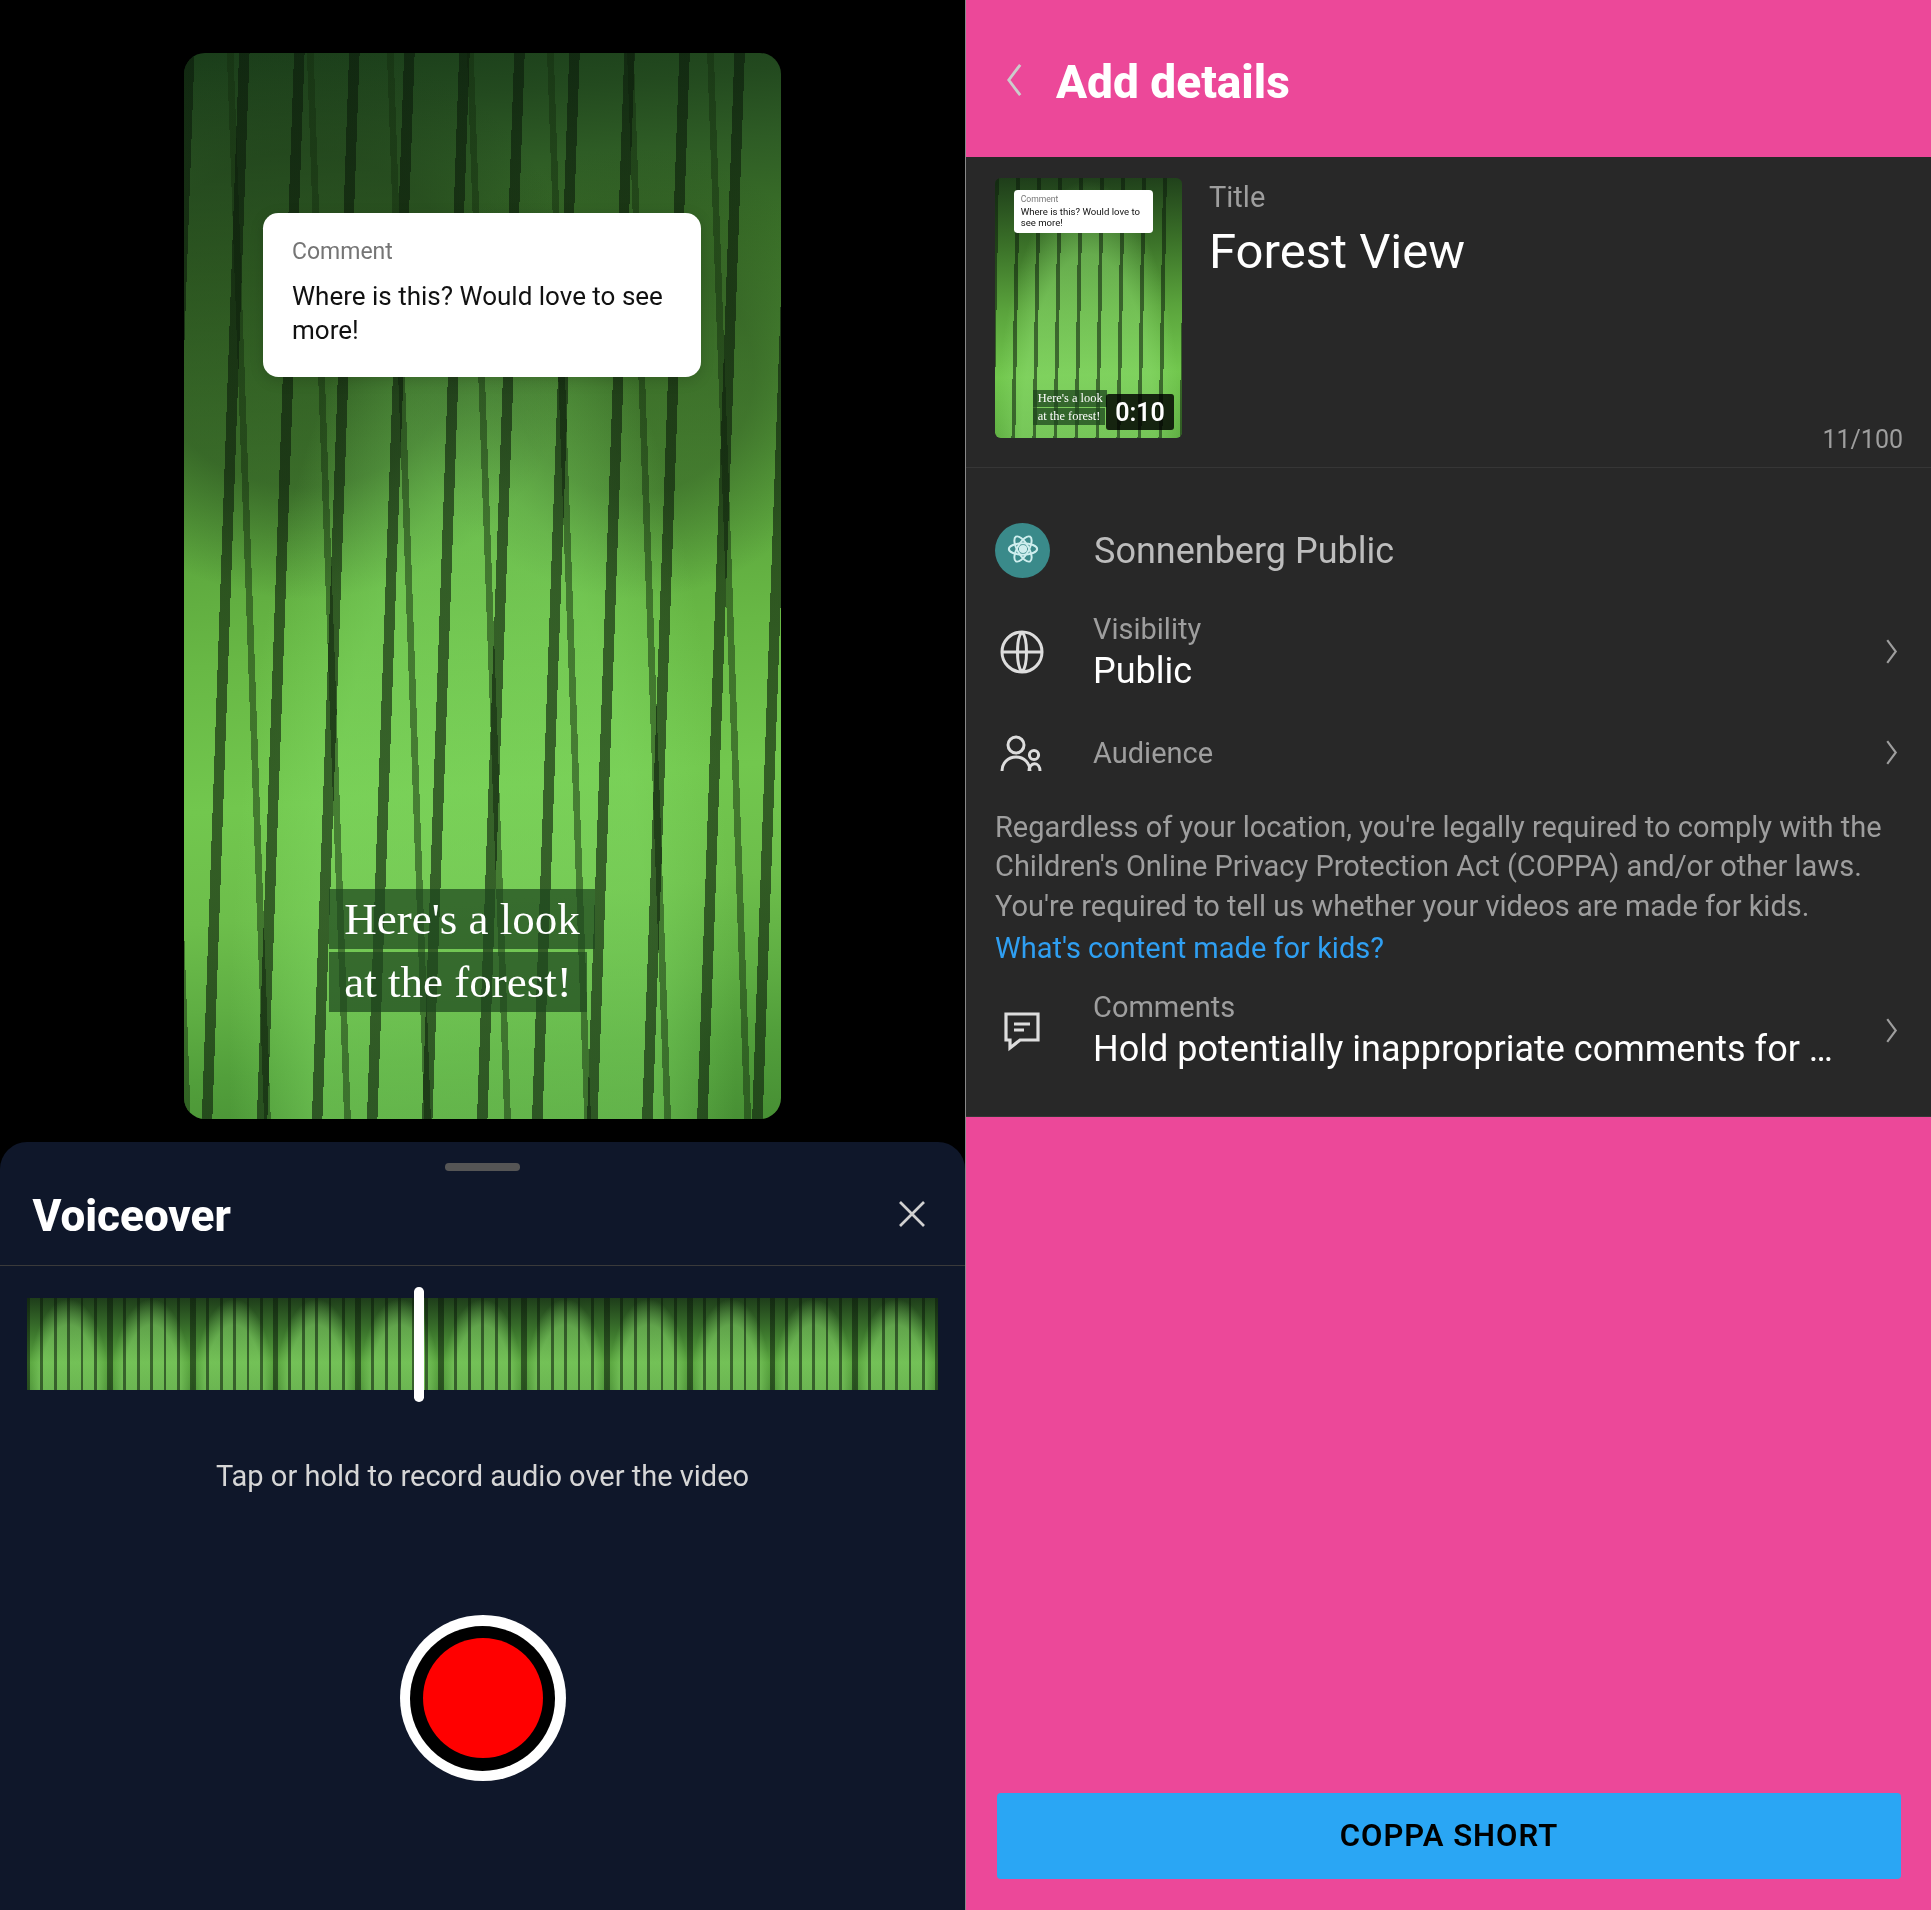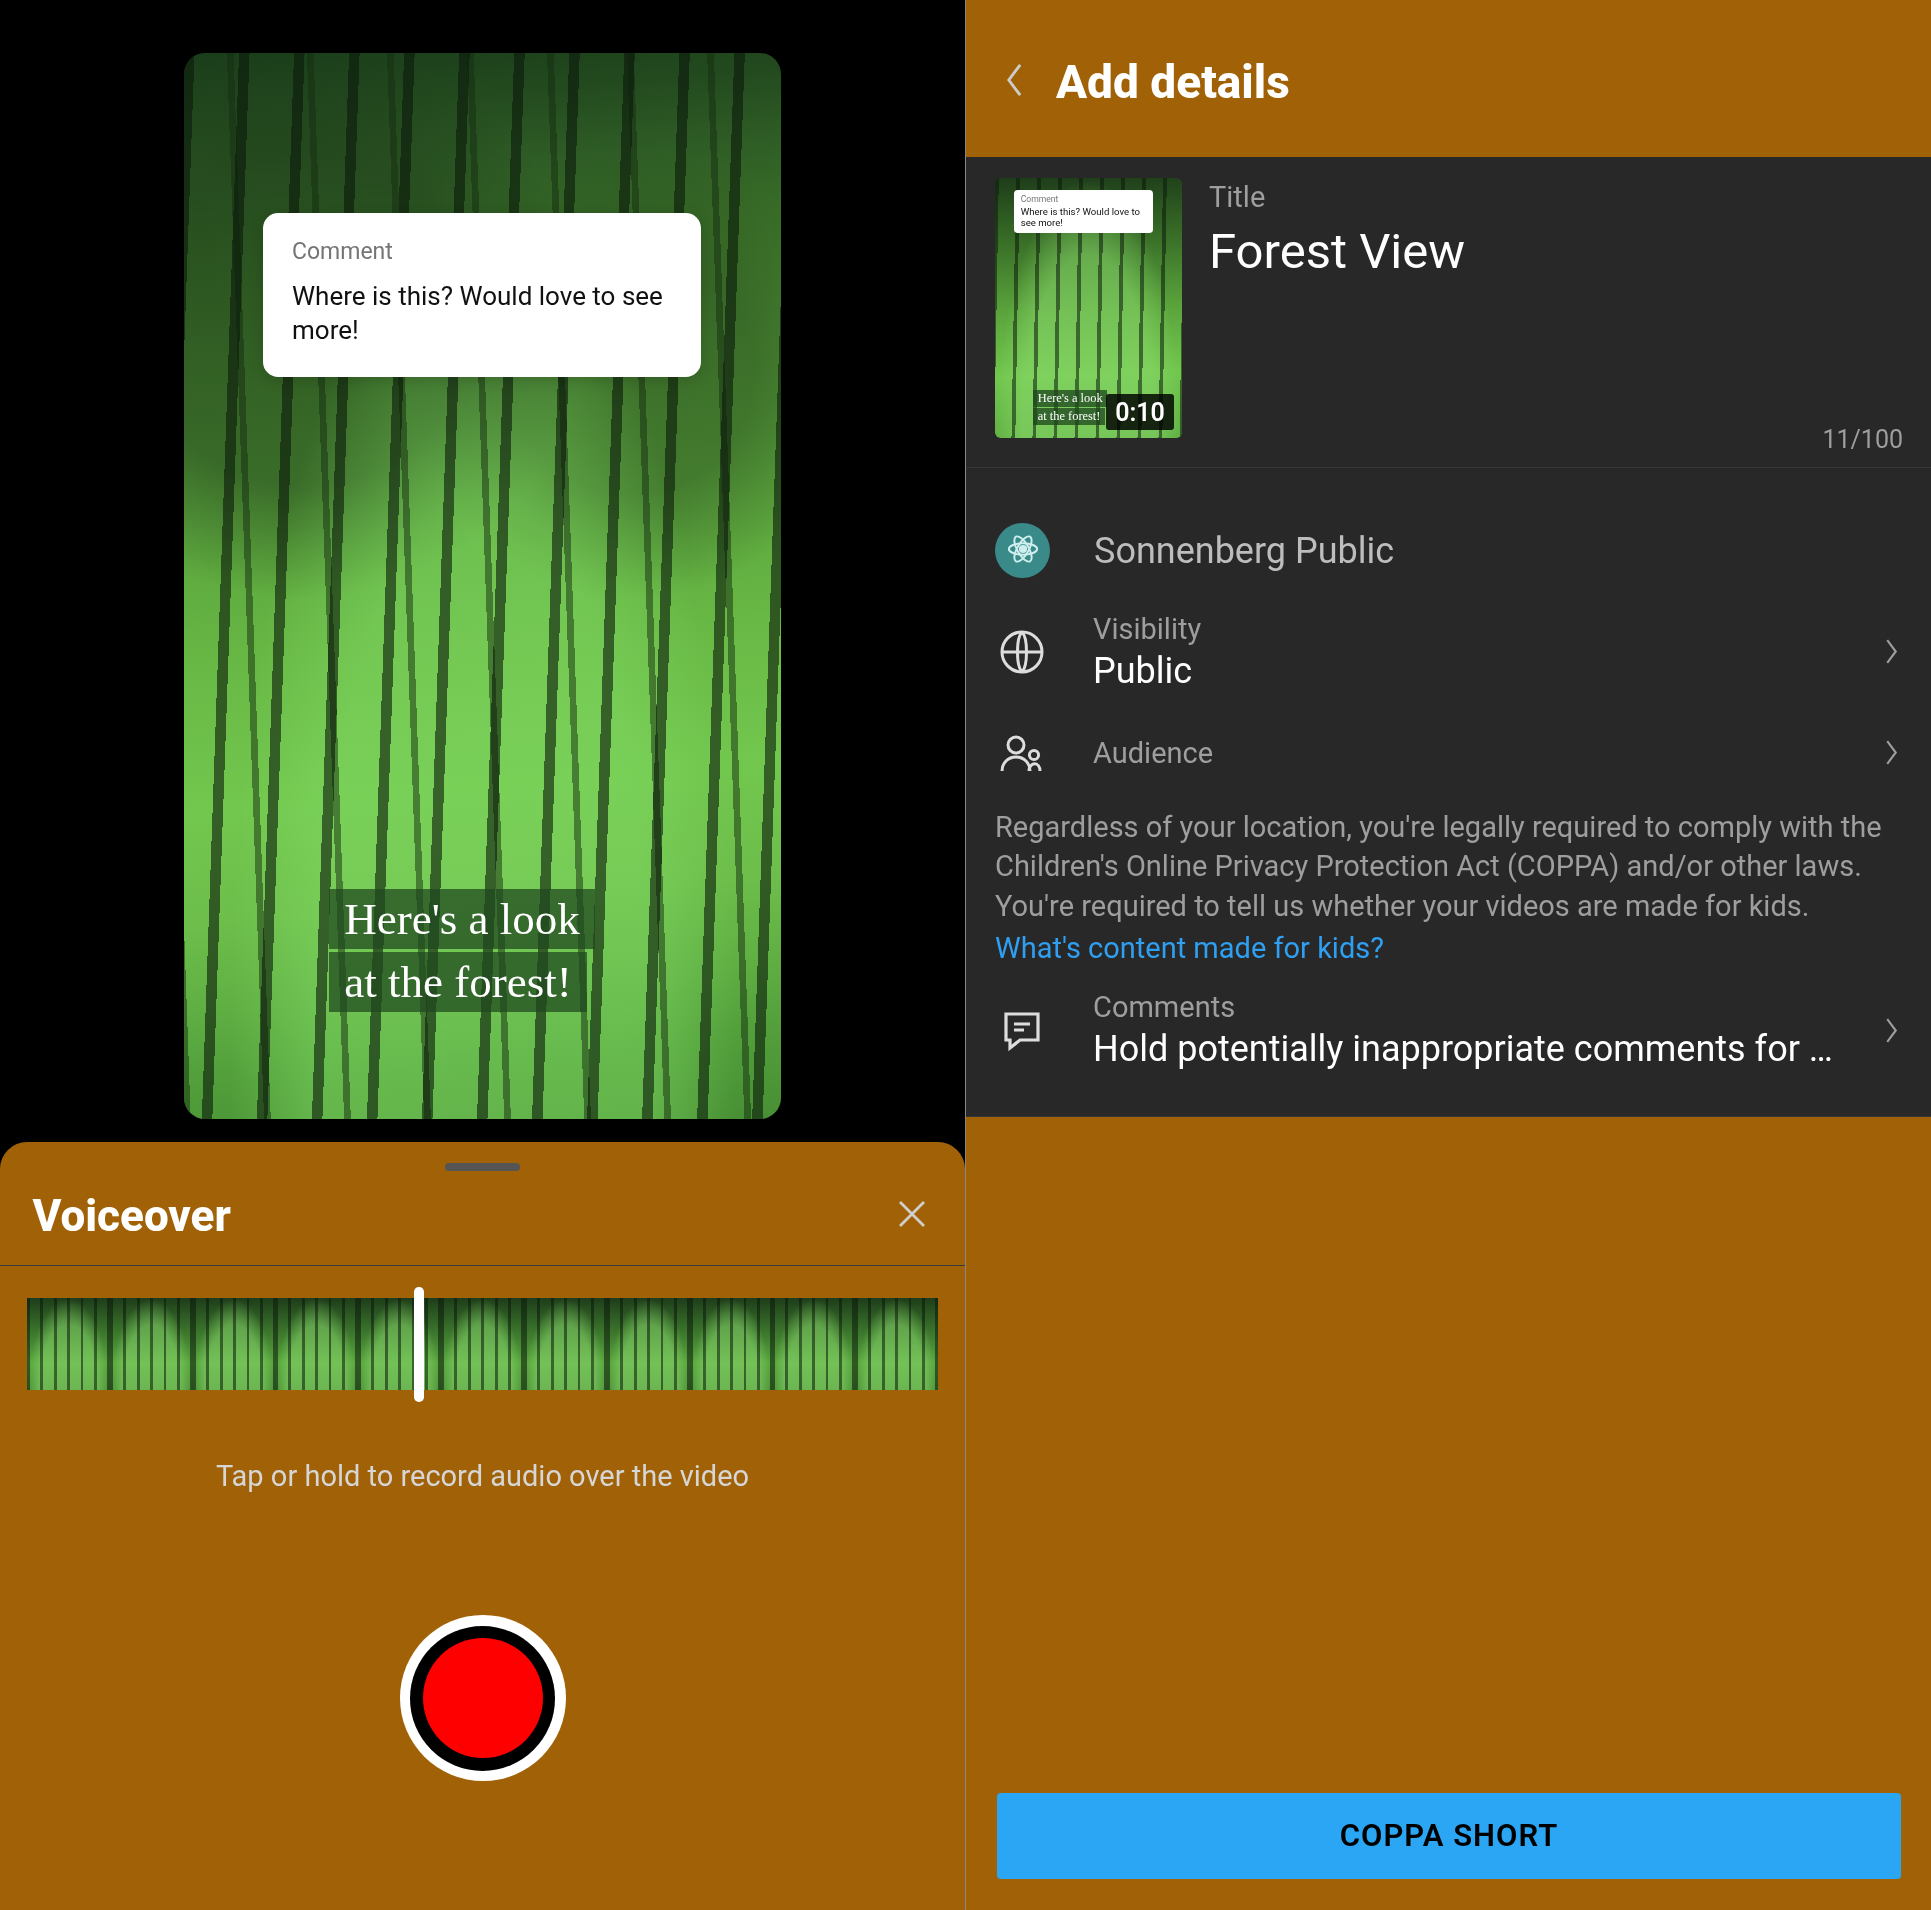--- a/index.html
+++ b/index.html
@@ -14,21 +14,21 @@
     width: 965px;
     height: 100%;
     background: #000;
     display: flex;
     flex-direction: column;
     position: relative;
   }
   .right-pane {
     width: 966px;
     height: 100%;
-    background: #a16207;
+    background: #ec4899;
     display: flex;
     flex-direction: column;
     position: relative;
     margin-left: 1px;
   }
 
   
   .video-preview-container {
     width: 100%;
     flex: 0 0 auto;
@@ -92,21 +92,21 @@
     padding: 3.8px 15.3px;
     margin-top: 3.8px;
     font-family: Georgia, "Times New Roman", serif;
   }
 
   
   .voiceover-sheet {
     position: absolute;
     bottom: 0; left: 0; right: 0;
     height: 769px;
-    background: #a16207;
+    background: #0f172a;
     border-top-left-radius: 27px;
     border-top-right-radius: 27px;
   }
   .sheet-handle {
     width: 75px; height: 7.6px;
     background: #555;
     border-radius: 3.8px;
     margin: 21px auto 19px;
   }
   .sheet-header {

